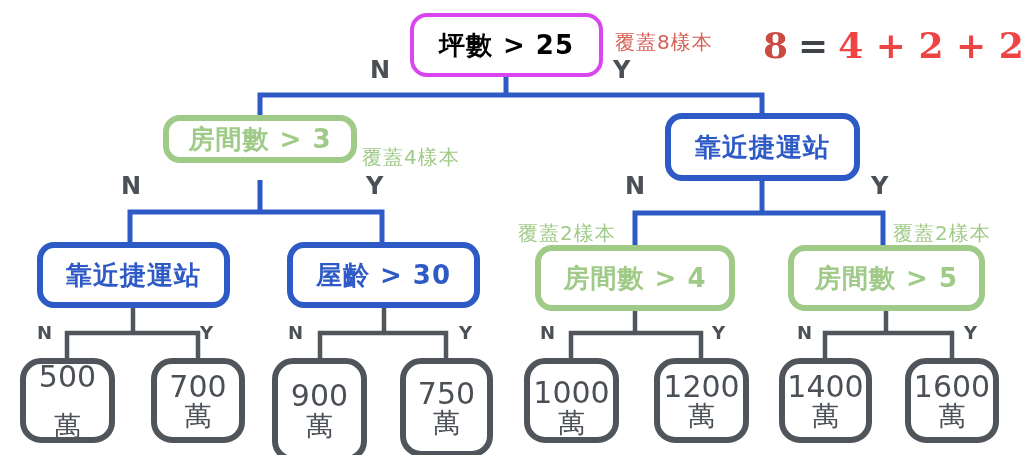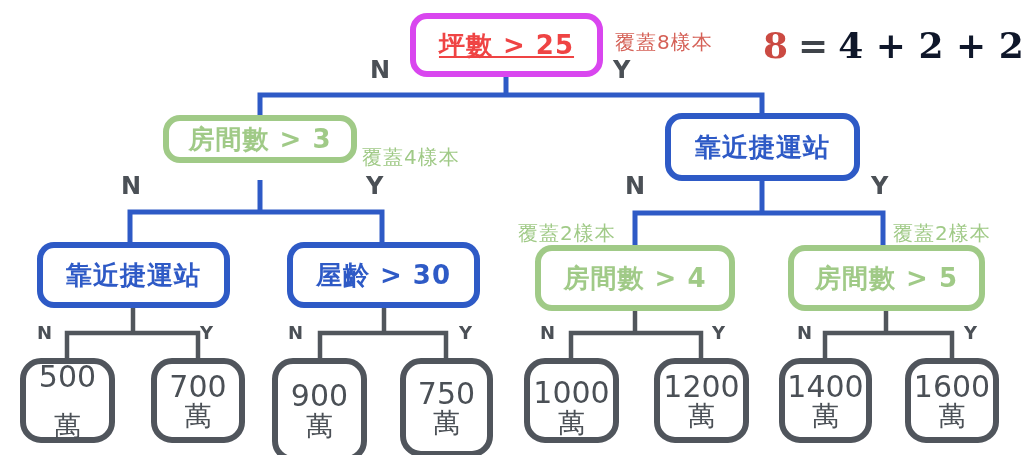--- a/index.html
+++ b/index.html
@@ -6,21 +6,21 @@
   .canvas{
     position:relative;width:1024px;height:455px;background:#ffffff;overflow:hidden;
     font-family:"DejaVu Sans","Liberation Sans",sans-serif;
   }
   .wires{position:absolute;left:0;top:0;width:1024px;height:455px;}
   .node{
     position:absolute;box-sizing:border-box;background:#ffffff;
     display:flex;align-items:center;justify-content:center;
     border-radius:17px;font-weight:700;letter-spacing:1px;
   }
-  .node.red{border:6px solid #d946ef;color:#ef4444;text-decoration:underline;}
+  .node.red{border:4px solid #d946ef;color:#000000;}
   .node.green{border:6px solid #a0ca87;color:#a0ca87;}
   .node.blue{border:6px solid #2e5ac6;color:#2e5ac6;text-align:center;}
   .node .lbl{font-size:26px;white-space:nowrap;}
   .leaf{
     position:absolute;box-sizing:border-box;background:#ffffff;
     border:6px solid #50555c;border-radius:21px;color:#4b5056;
     display:flex;flex-direction:column;align-items:center;justify-content:center;
     line-height:1.05;font-weight:500;
   }
   .leaf .val{font-size:30px;}
@@ -31,21 +31,21 @@
   .ny{position:absolute;color:#4b5056;font-weight:700;}
   .ny.big{font-size:24px;}
   .ny.small{font-size:18px;}
   .equation{
     position:absolute;left:763px;top:24px;
     font-family:"DejaVu Serif","Liberation Serif",serif;
     font-weight:700;font-size:36px;white-space:nowrap;
   }
   .equation .eq-total{color:#cb4a42;}
   .equation .eq-sign{color:#3f444a;margin:0 10px;}
-  .equation .eq-parts{color:#0f172a;}
+  .equation .eq-parts{color:#ef4444;}
 </style>
 </head>
 <body>
 
 <div class="canvas">
 
   <svg class="wires" viewBox="0 0 1024 455" fill="none">
 
     <g stroke="#2e5ac6" stroke-width="5">
       <path d="M506 76 V 97"></path>

